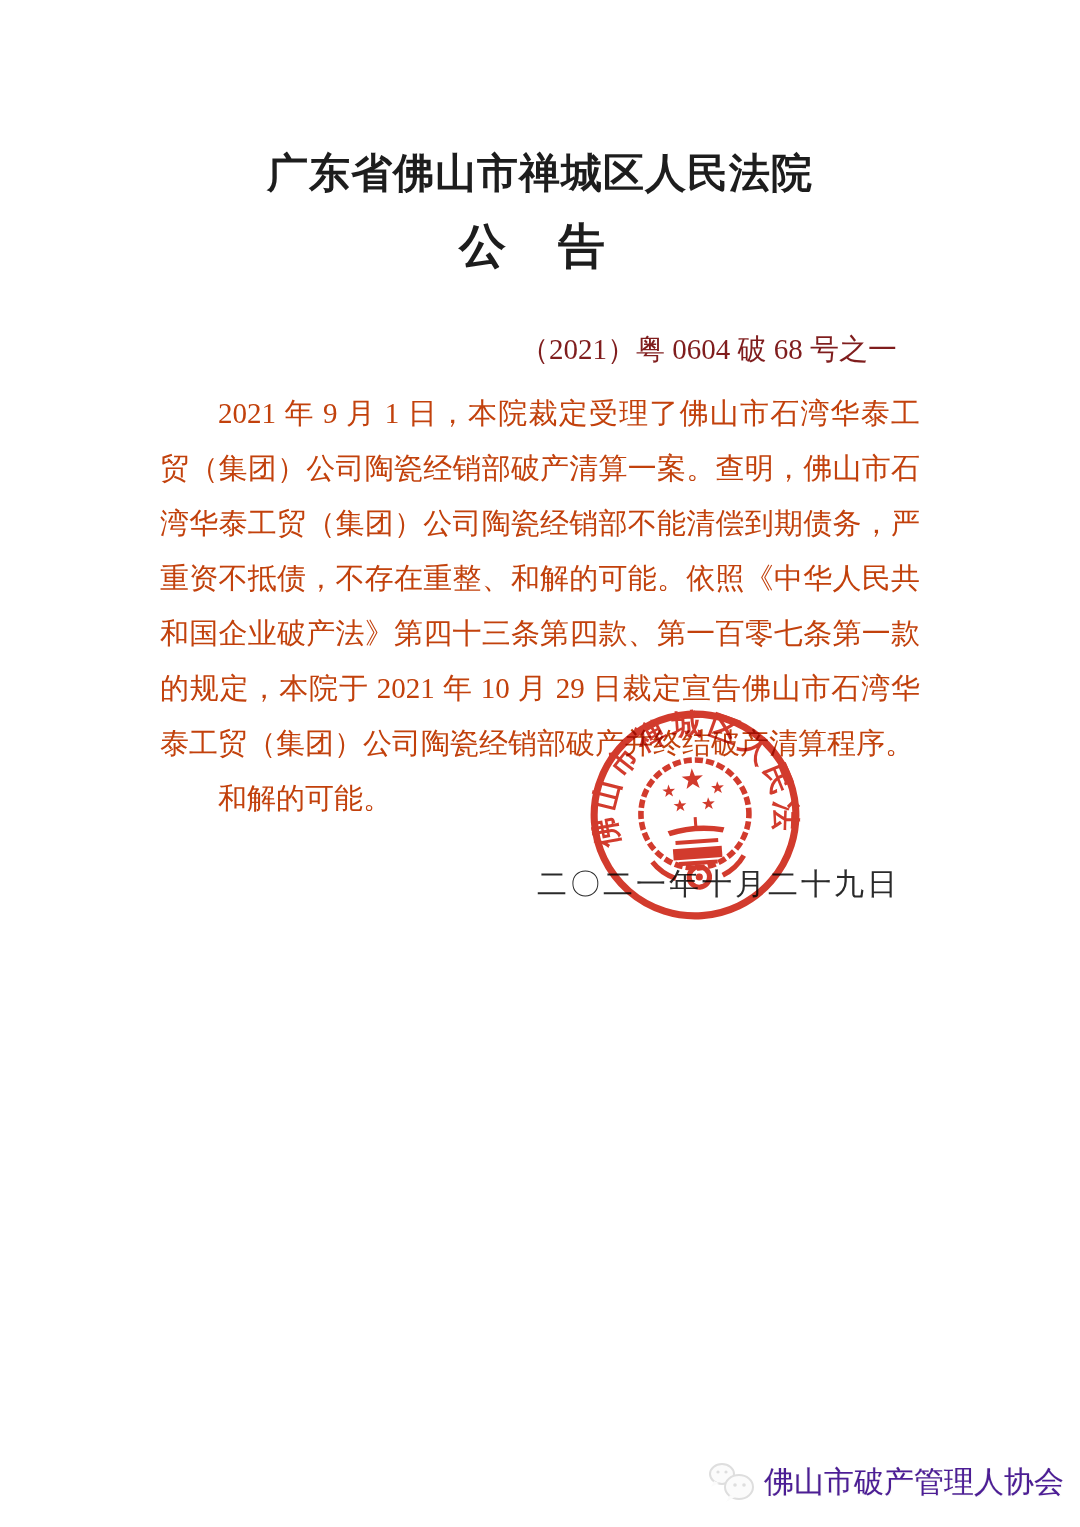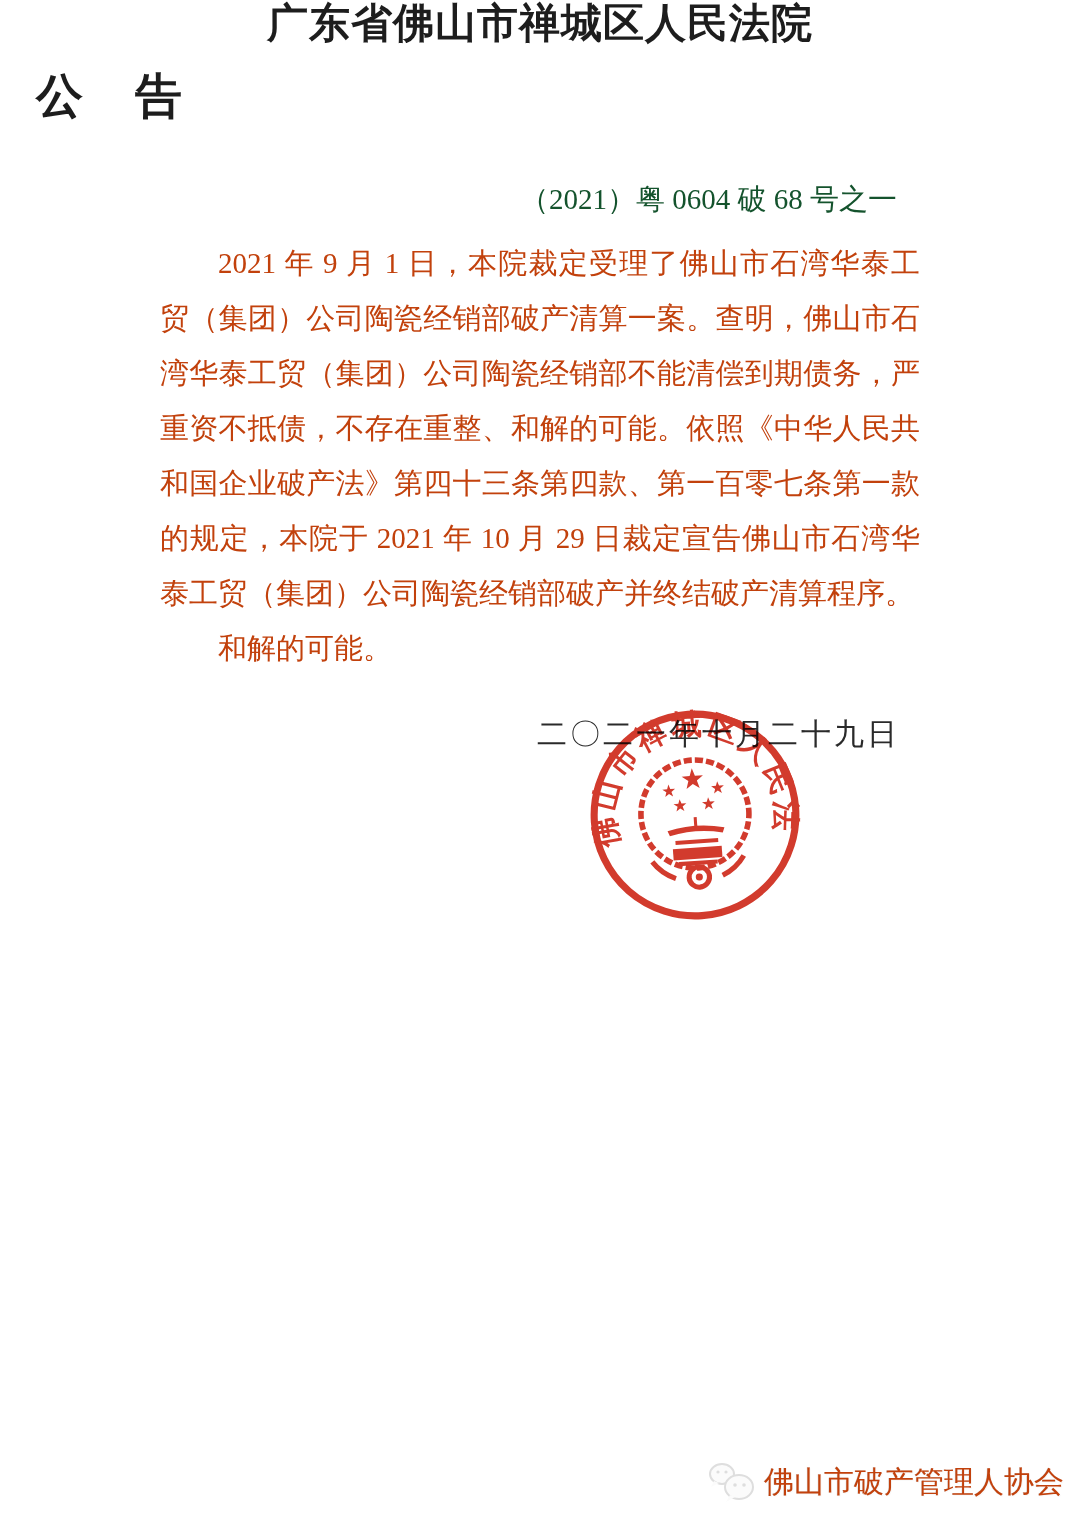--- a/index.html
+++ b/index.html
@@ -8,43 +8,45 @@
     width: 1080px;
     height: 1527px;
     margin: 0 auto;
     background: #ffffff;
     overflow: hidden;
     font-family: "Liberation Serif", "DejaVu Serif", serif;
     color: #262626;
   }
   .court-name {
     margin: 0;
+    padding-top: 150px;
     text-align: center;
     font-size: 41px;
     font-weight: bold;
     letter-spacing: 1px;
     color: #1d1d1d;
     line-height: 1.15;
   }
   .doc-type {
     margin: 0;
     margin-top: 26px;
+    text-align: center;
     font-size: 47px;
     font-weight: bold;
     letter-spacing: 52px;
     padding-left: 36px; 
     color: #1d1d1d;
     line-height: 1.0;
   }
   .case-no {
     margin-top: 60px;
     text-align: right;
     padding-right: 183px;
     font-size: 29px;
-    color: #14532d;
+    color: #7f1d1d;
   }
   .body-text {
     margin: 16px 160px 0 160px;
   }
   .body-text p {
     margin: 0;
     font-size: 29px;
     line-height: 55px;
     text-align: justify;
     text-indent: 2em;
@@ -70,21 +72,21 @@
     pointer-events: none;
   }
   .footer-watermark {
     position: absolute;
     right: 16px;
     bottom: 22px;
     display: flex;
     align-items: center;
     gap: 6px;
     font-size: 30px;
-    color: #c2410c;
+    color: #4c1d95;
     text-shadow: 1px 1px 0 #f9f9f9, -0.5px -0.5px 0 #d8d8d8;
     font-family: "Liberation Sans", "DejaVu Sans", sans-serif;
   }
 </style>
 </head>
 <body>
 
 <div class="page">
 
   <h1 class="court-name">广东省佛山市禅城区人民法院</h1>

